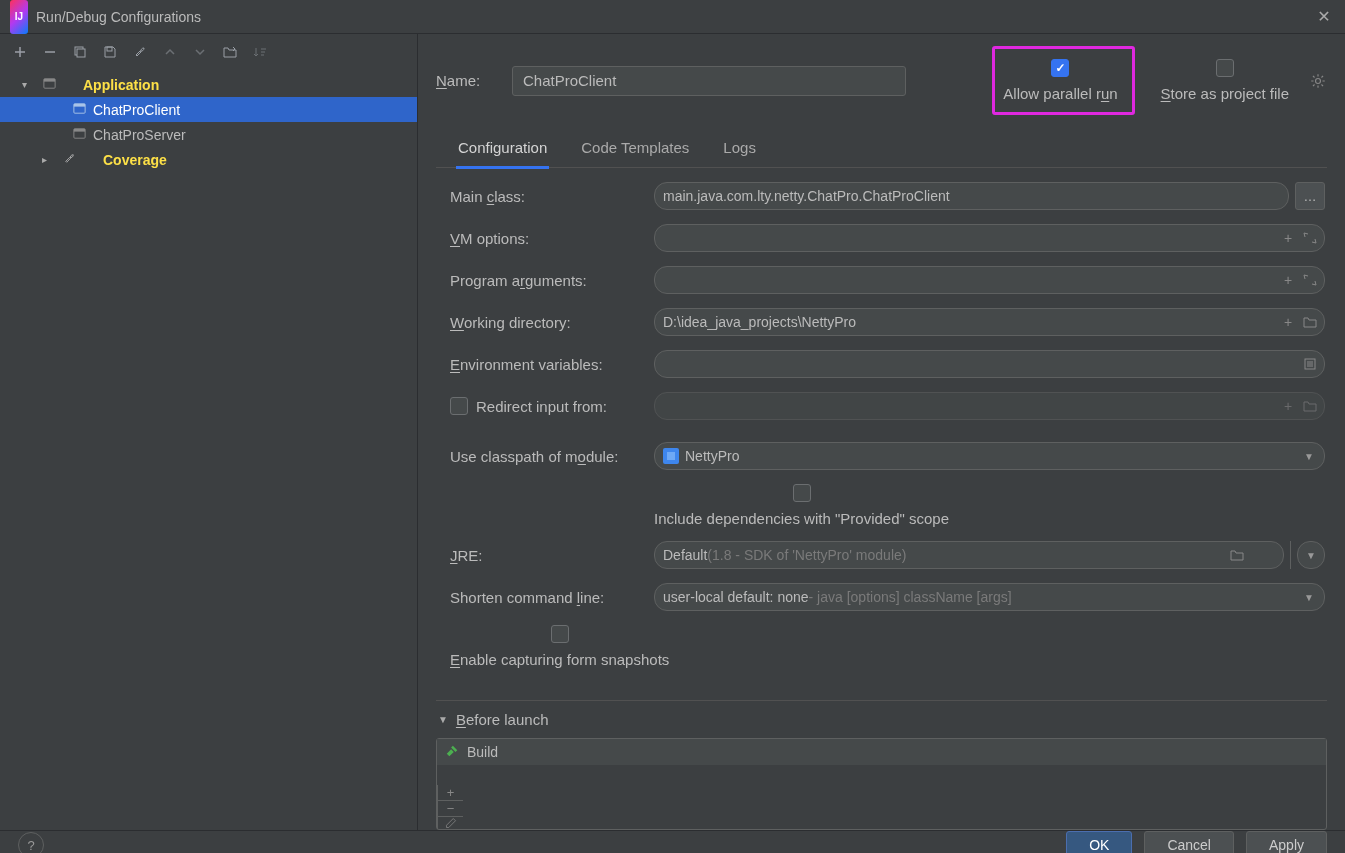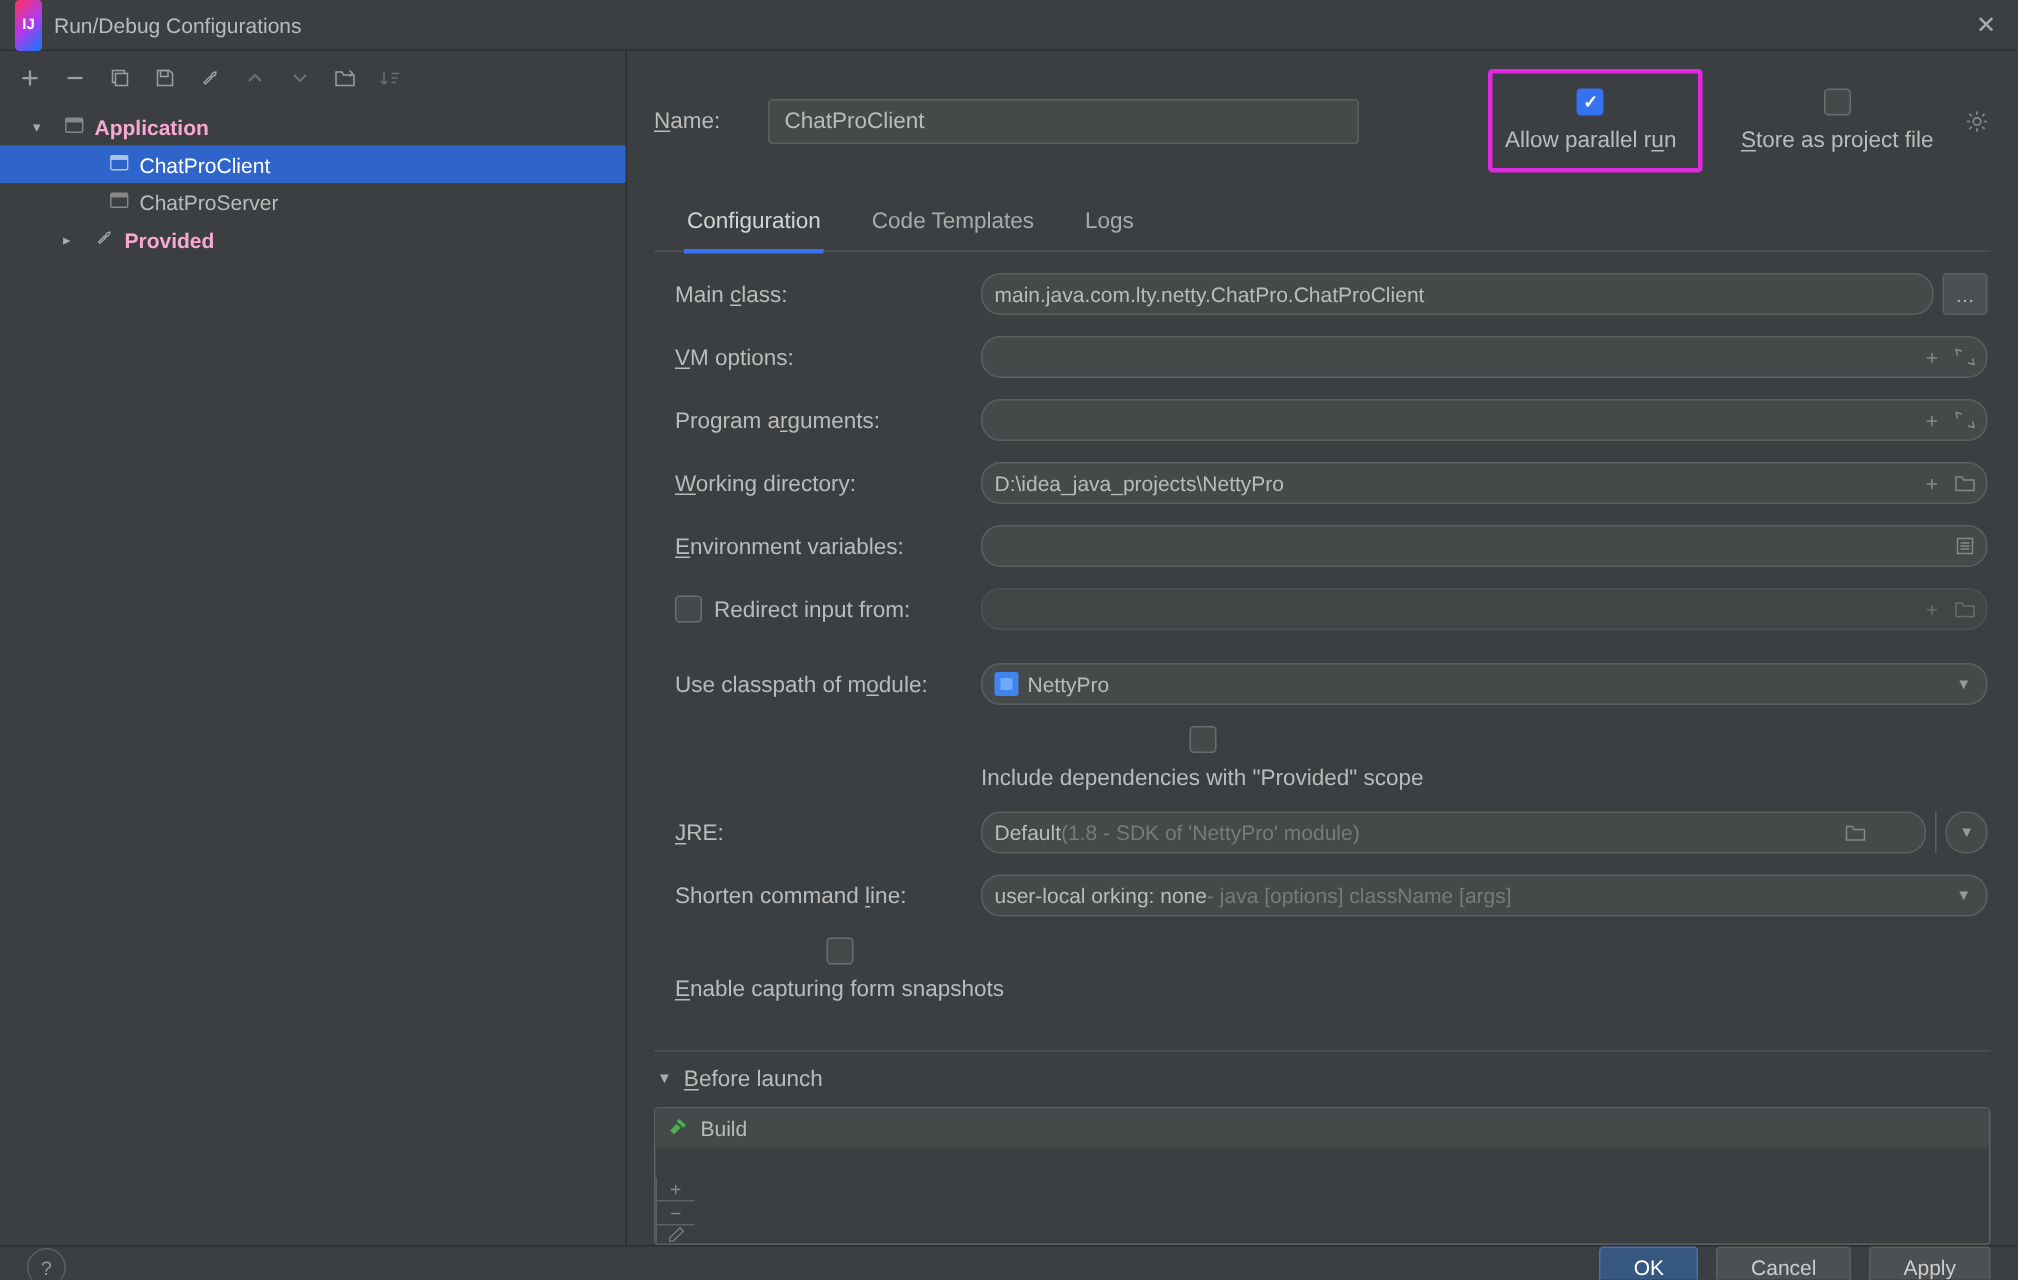--- a/index.html
+++ b/index.html
@@ -14,21 +14,21 @@
   .body { flex:1; display:flex; background:#3c3f41; }
   .left { width: 418px; border-right:1px solid #2b2d30; display:flex; flex-direction:column;}
   .toolbar { height:36px; display:flex; align-items:center; padding:0 10px; gap:10px; color:#888;}
   .toolbar .ico { width:20px;height:20px;display:flex;align-items:center;justify-content:center; color:#9a9fa6; cursor:pointer;}
   .toolbar .ico svg{width:16px;height:16px;}
   .tree { flex:1; padding-top:2px; font-size:14px;}
   .tree-row { height:25px; display:flex; align-items:center; padding-left:22px; gap:6px; cursor:pointer;}
   .tree-row.lvl1 { padding-left:42px;}
   .tree-row.lvl2 { padding-left:72px;}
   .tree-row.selected { background:#2f65ca; color:white;}
-  .tree-row.bold span.lbl{ font-weight:600; color:#f9a8d4;}
+  .tree-row.bold span.lbl{ font-weight:600; color:#fde047;margin-left:20px;}
   .tree-row .expand { width:14px; color:#aaa; font-size:10px;}
   .tree-row .app-ico svg{width:15px;height:15px;}
 
   .right { flex:1; display:flex; flex-direction:column; padding: 12px 18px 0 18px; position:relative;}
   .name-row { display:flex; align-items:center; gap: 20px;}
   .name-row .lbl { width:56px; font-size:15px;}
   .name-input { flex:0 0 394px; height:30px; background:#45494a; border:1px solid #5e6060; border-radius:3px; padding:0 10px; color:#bbb; font-size:15px;}
   .chk { width:18px;height:18px; border:1px solid #6b6e70; border-radius:3px; background:#45494a; display:flex;align-items:center;justify-content:center;}
   .chk.checked {background:#3573f0; border-color:#3573f0;}
   .chk.checked::after{content:"✓"; color:white; font-size:12px; font-weight:bold;}
@@ -158,21 +158,21 @@
                 <rect x="2" y="3" width="12" height="10" rx="1" fill="none" stroke="#888"></rect>
                 <rect x="2" y="3" width="12" height="3" fill="#888"></rect>
               </svg></span>
           <span class="lbl">ChatProServer</span>
         </div>
         <div class="tree-row lvl1 bold">
           <span class="expand">▸</span>
           <span class="app-ico"><svg viewBox="0 0 16 16">
                 <path d="M12 4a3 3 0 0 1-4 3L4 11l1 1 4-4a3 3 0 0 1 3-4z" fill="none" stroke="#aaa"></path>
               </svg></span>
-          <span class="lbl">Provided</span>
+          <span class="lbl">Coverage</span>
         </div>
       </div>
     </div>
 
     <div class="right">
       <div class="name-row">
         <span class="lbl"><span class="u">N</span>ame:</span>
         <input class="name-input" value="ChatProClient" style="">
         <div style="flex:1"></div>
         <div class="highlight-box">
@@ -335,21 +335,21 @@
             <div class="finput" style="flex:0 0 22px;justify-content:center;">
                 <span style="font-size:10px;color:#999">▼</span>
               </div>
           </div>
         </div>
 
         <div class="form-row">
           <div class="flabel">Shorten command <span class="u">l</span>ine:</div>
           <div class="finput-wrap">
             <div class="finput">
-              <span>user-local orking: none </span>
+              <span>user-local default: none </span>
                 <span class="hint">- java [options] className [args]</span>
               <span class="dropdown-arrow">▼</span>
             </div>
           </div>
         </div>
 
         <div class="form-row">
           <div class="chk-row">
             <div class="chk"></div>
             <span><span class="u">E</span>nable capturing form snapshots</span>

